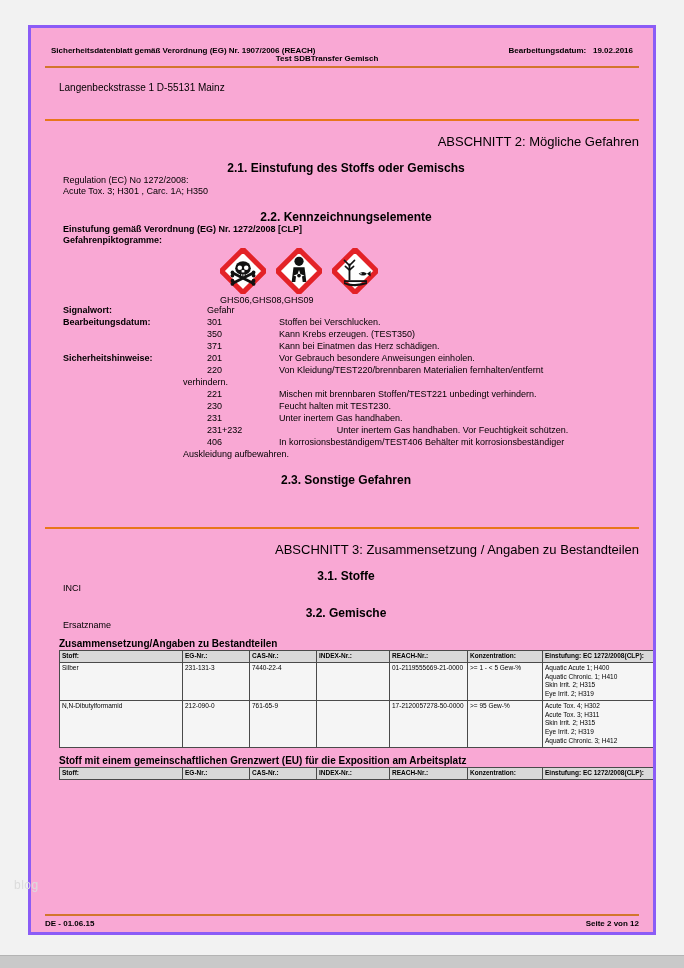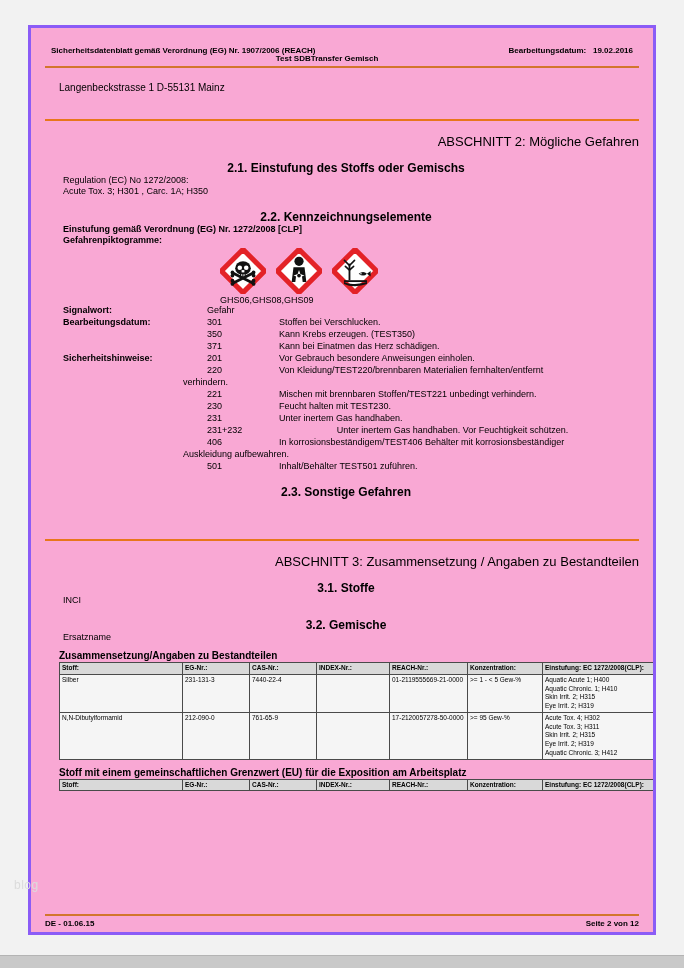--- a/index.html
+++ b/index.html
@@ -362,25 +362,20 @@
         <div class="stmt-text stmt-text-indent">Unter inertem Gas handhaben. Vor Feuchtigkeit schützen.</div>
       </div>
 
       <div class="stmt-row">
         <div class="stmt-label"></div>
         <div class="stmt-code">406</div>
         <div class="stmt-text">In korrosionsbeständigem/TEST406 Behälter mit korrosionsbeständiger</div>
       </div>
       <div class="stmt-cont">Auskleidung aufbewahren.</div>
 
-      <div class="stmt-row">
-        <div class="stmt-label"></div>
-        <div class="stmt-code">501</div>
-        <div class="stmt-text">Inhalt/Behälter TEST501 zuführen.</div>
-      </div>
     </div>
 
     <div class="h2">2.3. Sonstige Gefahren</div>
 
     <div class="spacer-lg"></div>
     <div class="spacer-md"></div>
     <div class="sec-divider"></div>
 
     <div class="h1">ABSCHNITT 3: Zusammensetzung / Angaben zu Bestandteilen</div>
 

